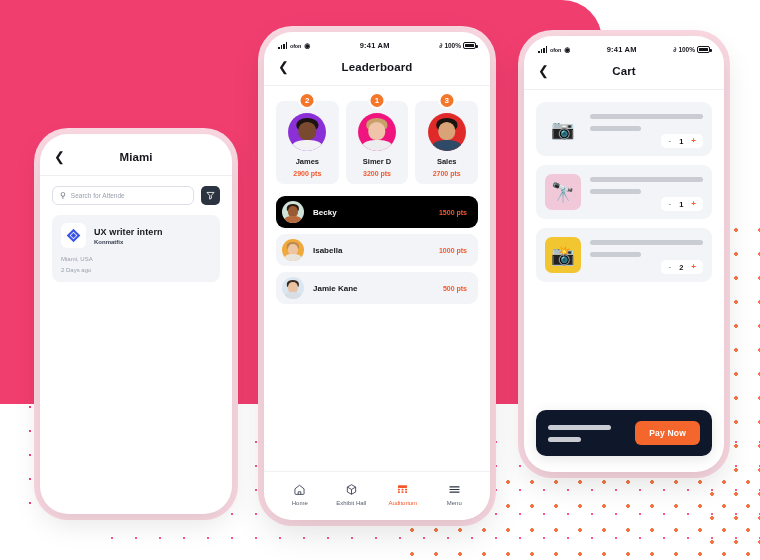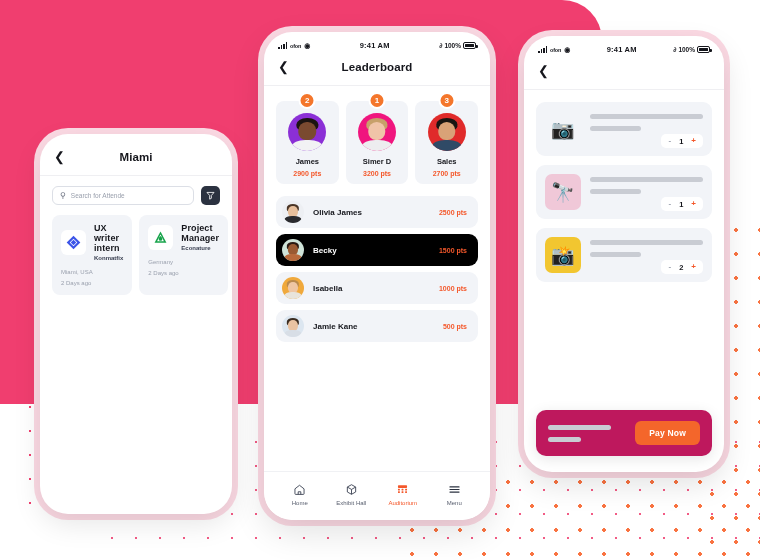--- a/index.html
+++ b/index.html
@@ -116,21 +116,21 @@
     flex: 1; display: flex; align-items: center; gap: 5px;
     height: 19px; border: 1px solid #DCDFE6; border-radius: 6px;
     padding: 0 7px; background: #fff;
   }
   .search-box .mag { font-size: 8px; color: #6b7180; }
   .search-box .ph { font-size: 6.5px; color: #9aa0ad; }
   .filter-btn {
     width: 19px; height: 19px; border-radius: 5px; background: #2B3240;
     display: flex; align-items: center; justify-content: center;
   }
-  .job-list { padding: 2px 12px 0; display: flex; flex-direction: row; gap: 7px; }
+  .job-list { padding: 2px 12px 0; display: flex; flex-direction: column; gap: 7px; }
   .job-card { background: #F2F4F8; border-radius: 8px; padding: 8px 9px 9px; }
   .job-top { display: flex; align-items: center; gap: 8px; }
   .job-logo {
     width: 25px; height: 25px; border-radius: 6px; background: #fff;
     display: flex; align-items: center; justify-content: center; flex: none;
   }
   .job-title { font-size: 9px; font-weight: bold; color: #15161c; letter-spacing: .1px; }
   .job-company { font-size: 6px; font-weight: bold; color: #3c4253; margin-top: 2px; }
   .job-loc { font-size: 6px; color: #9ba1ae; margin-top: 8px; }
   .job-age { font-size: 6px; color: #9ba1ae; margin-top: 5px; }
@@ -193,21 +193,21 @@
     position: absolute; right: 9px; bottom: 8px;
     display: flex; align-items: center; gap: 8px;
     background: #fff; border-radius: 5px; padding: 2.5px 7px;
   }
   .stp-btn { font-size: 8px; color: #F4582B; font-weight: bold; line-height: 1; }
   .stp-btn.minus { color: #9ba1ae; }
   .stp-qty { font-size: 7.5px; font-weight: bold; color: #15161c; }
 
   .cart-footer {
     position: absolute; left: 12px; right: 12px; bottom: 16px;
-    background: #be185d; border-radius: 10px; padding: 11px 12px;
+    background: #0f172a; border-radius: 10px; padding: 11px 12px;
     box-shadow: 0 3px 14px rgba(0,0,0,.10);
     display: flex; align-items: center; justify-content: space-between;
   }
   .cf-lines { flex: 1; }
   .pay-btn {
     background: #F4662B; color: #fff; font-size: 8.5px; font-weight: bold;
     border-radius: 6px; padding: 7px 14px; letter-spacing: .2px;
   }
 
   
@@ -269,37 +269,20 @@
         <div>
           <div class="job-title">UX writer intern</div>
           <div class="job-company">Konmatfix</div>
         </div>
       </div>
       <div class="job-loc">Miami, USA</div>
       <div class="job-age">2 Days ago</div>
     </div>
 
 
-    <div class="job-card">
-      <div class="job-top">
-        <div class="job-logo">
-          <svg width="17" height="17" viewBox="0 0 20 20">
-            <path d="M10 3l7 13.2H3z" fill="#16A34A"></path>
-            <path d="M10 6.6l4 7.8H6z" fill="#fff"></path>
-            <path d="M10 8.2c1.4 1.2 2.2 2.4 2.2 3.5a2.2 2.2 0 11-4.4 0c0-1.1.8-2.3 2.2-3.5z" fill="#16A34A"></path>
-          </svg>
-        </div>
-        <div>
-          <div class="job-title">Project Manager</div>
-          <div class="job-company">Econature</div>
-        </div>
-      </div>
-      <div class="job-loc">Germany</div>
-      <div class="job-age">2 Days ago</div>
-    </div>
 
   </div>
 </div>
 
 <div class="phone-frame" id="frame-leader"></div>
 <div class="phone" id="phone-leader">
 
   <div class="statusbar">
     <div class="sb-left">
       <span class="bars">
@@ -367,32 +350,20 @@
           </div>
       </div>
       <div class="podium-name">Sales</div>
       <div class="podium-pts">2700 pts</div>
     </div>
 
   </div>
 
   <div class="lb-list">
 
-    <div class="lb-row">
-      <div class="lb-avatar">
-        <div class="av">
-            <div class="bg" style="background:#EDEFF3"></div>
-          <div class="hair" style="background:#4A3526"></div>
-          <div class="head" style="background:#E7BF9C"></div>
-          <div class="body" style="background:#2A2A2E"></div>
-          </div>
-      </div>
-      <span class="lb-name">Olivia James</span>
-      <span class="lb-pts">2500 pts</span>
-    </div>
 
     <div class="lb-row active">
       <div class="lb-avatar">
         <div class="av">
             <div class="bg" style="background:#CFE3D8"></div>
           <div class="hair" style="background:#2A1A12"></div>
           <div class="head" style="background:#9A5A32"></div>
           <div class="body" style="background:#B8693A"></div>
           </div>
       </div>
@@ -484,20 +455,21 @@
       <span class="batt-pct">∂</span>
       <span class="batt-pct">100%</span>
       <span class="batt">
           <span></span>
         </span>
     </div>
   </div>
 
   <div class="navbar">
     <span class="nav-back">❮</span>
+    <span class="nav-title">Cart</span>
   </div>
 
   <div class="cart-list">
 
     <div class="cart-item">
       <div class="cart-thumb" style="background:#F2F4F8">
         <span>📷</span>
       </div>
       <div class="cart-lines">
         <div class="skel w-full"></div>

